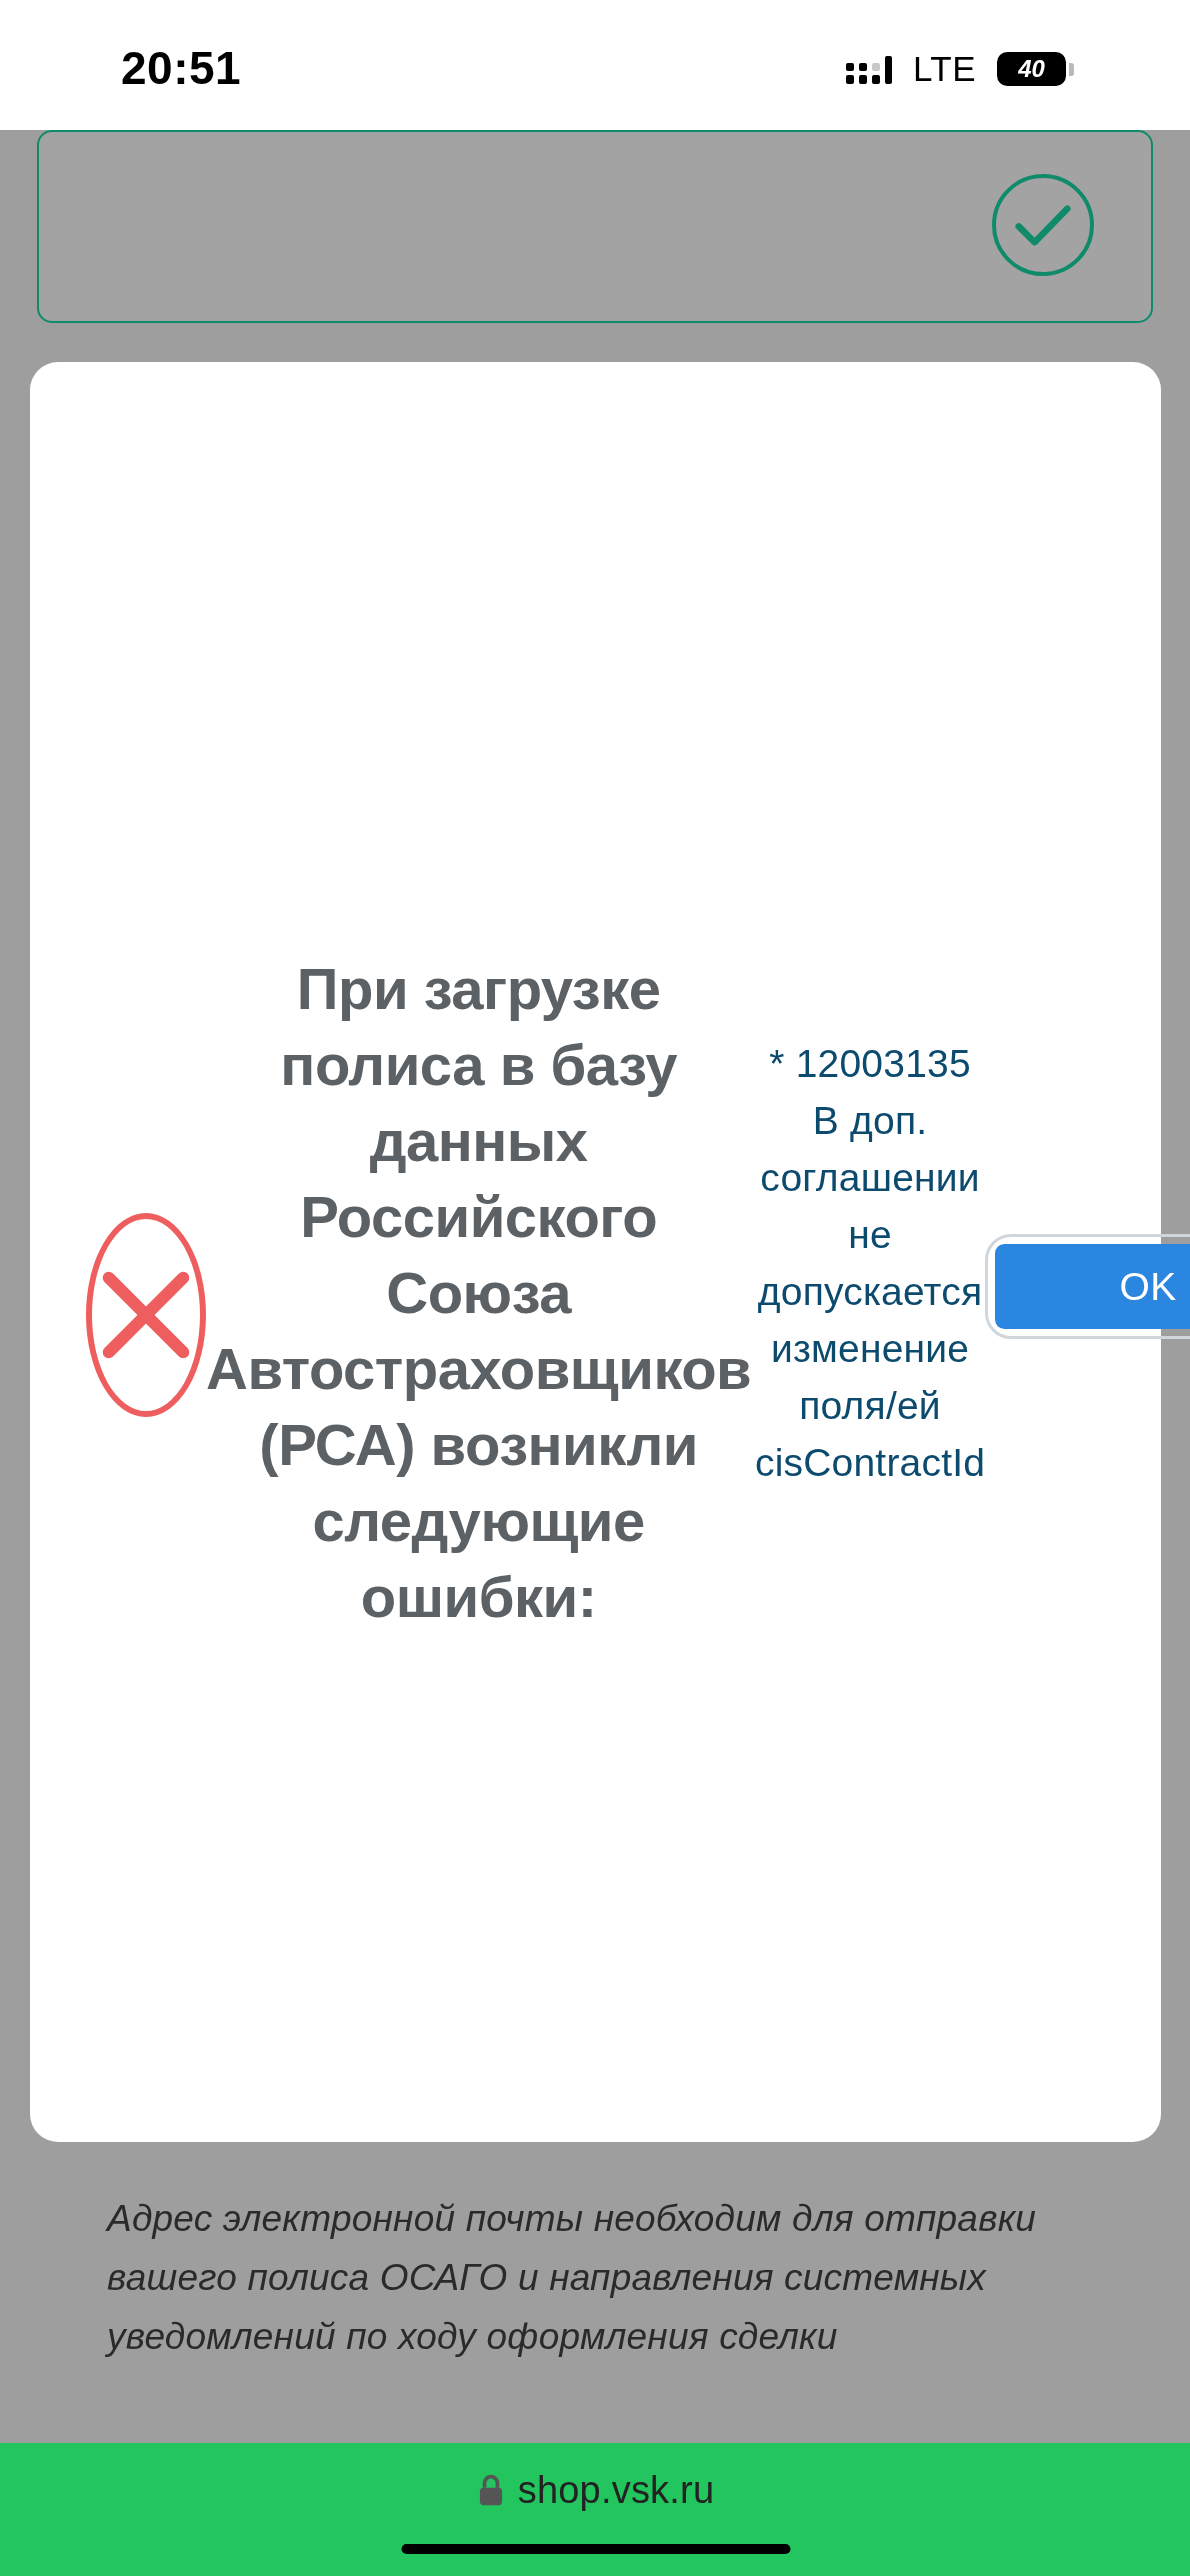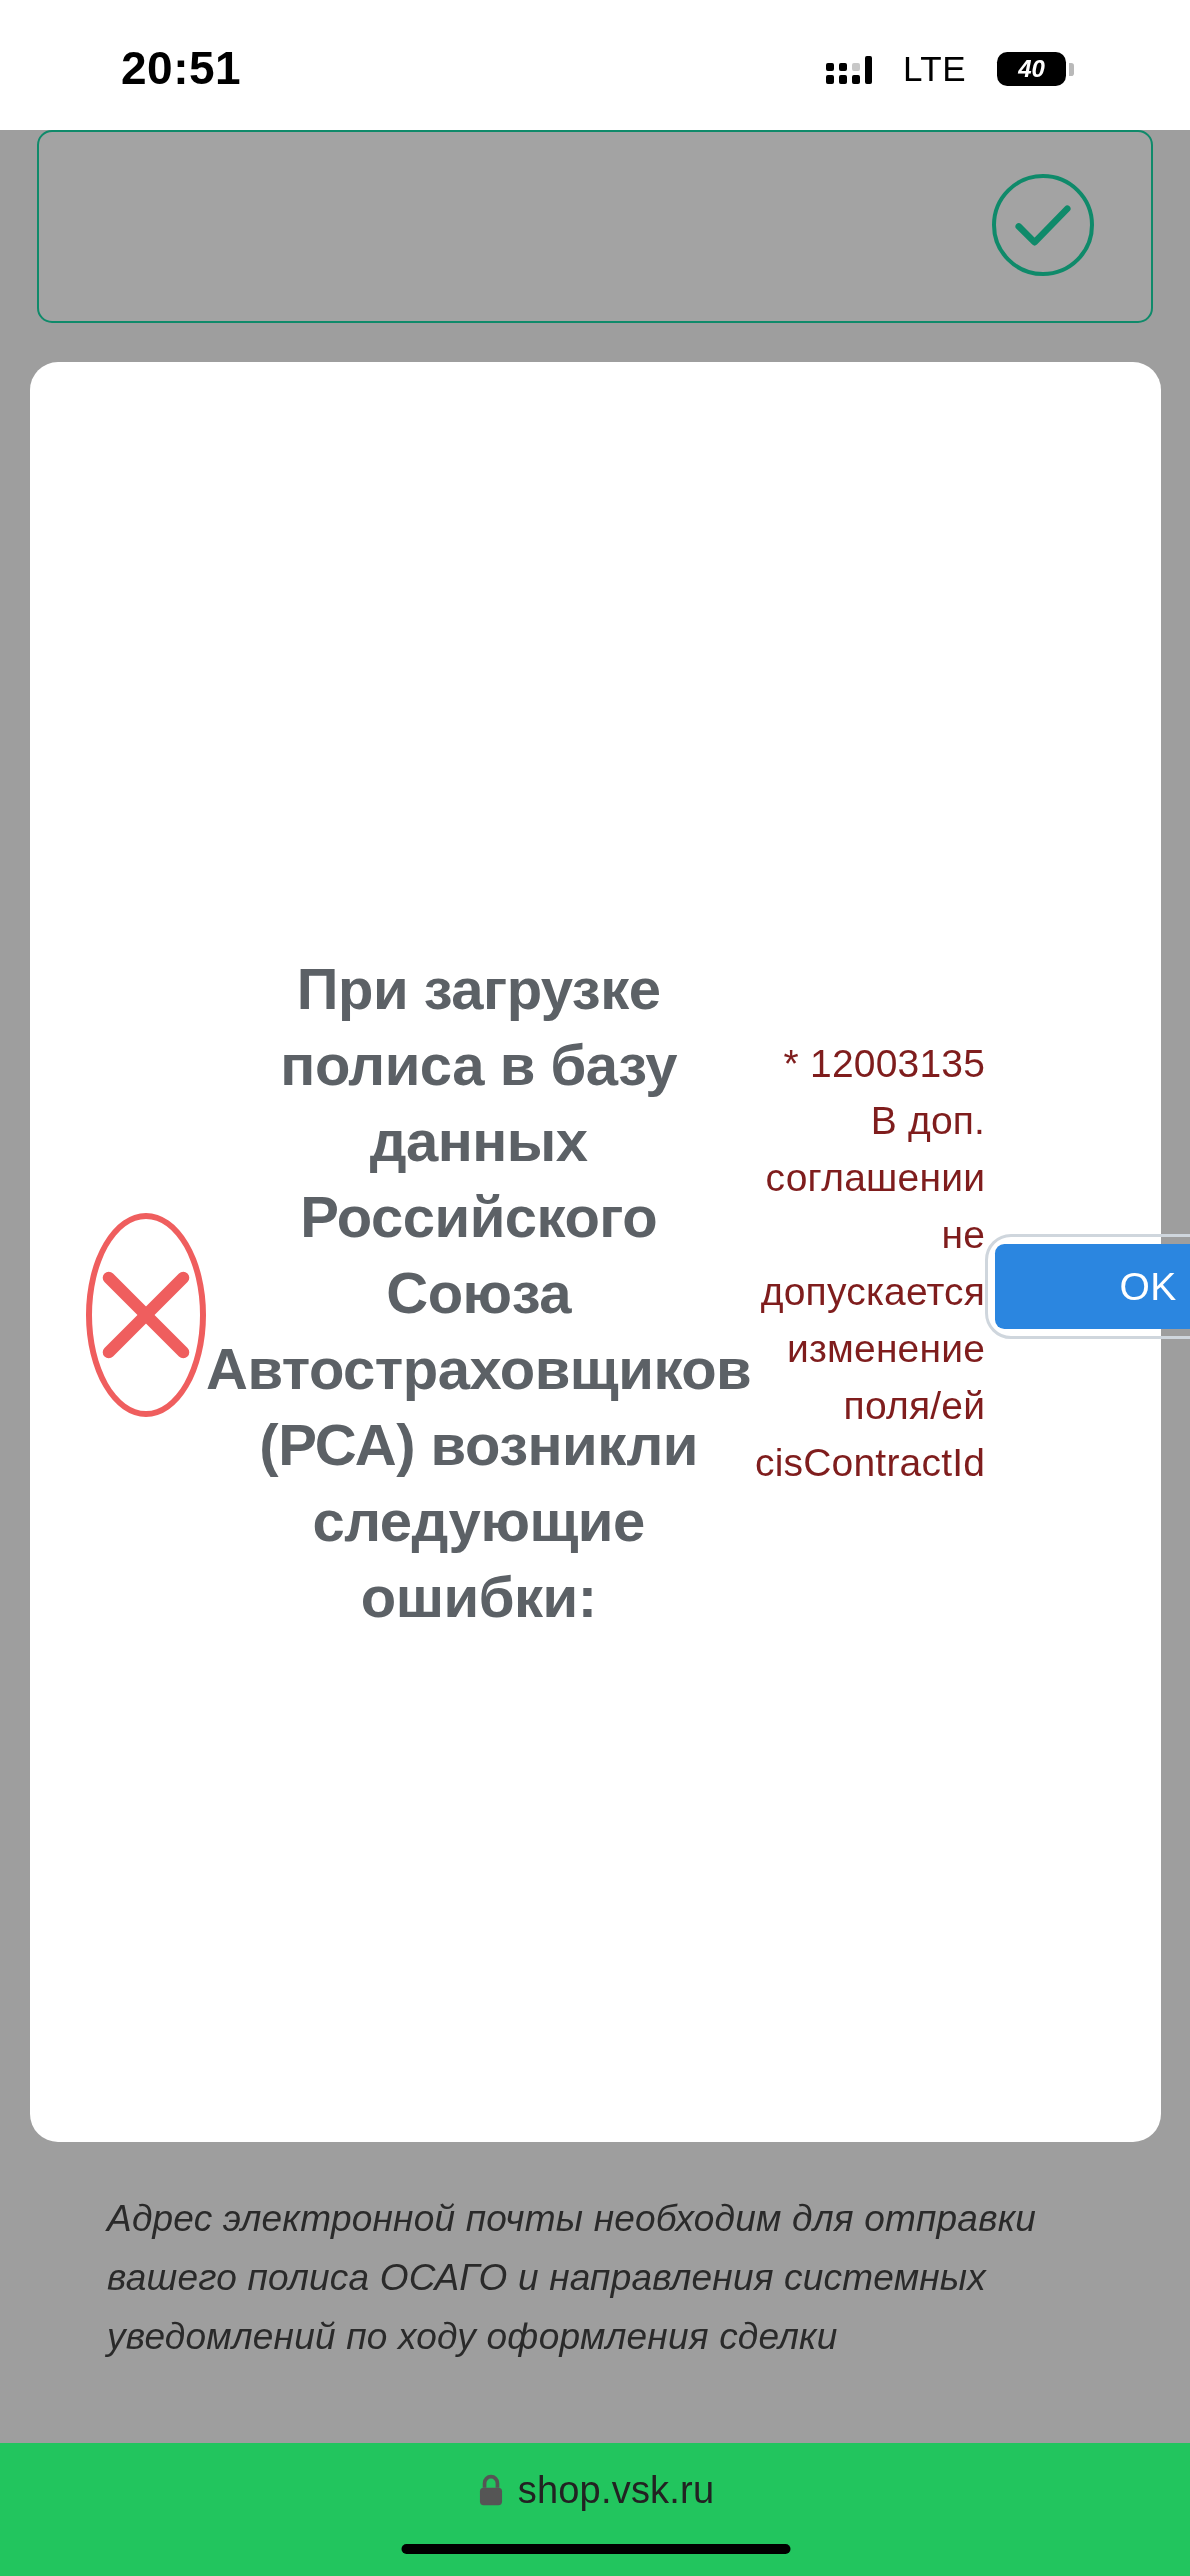--- a/index.html
+++ b/index.html
@@ -35,21 +35,21 @@
   .status-time {
     font-size: 46px;
     font-weight: 600;
     color: #000000;
     letter-spacing: 0.5px;
     margin-top: 5.6px;
   }
   .status-right {
     display: flex;
     align-items: center;
-    gap: 31px;
+    gap: 21px;
     margin-top: 7.4px;
   }
 
   
   .signal {
     display: flex;
     align-items: flex-end;
     gap: 4.6px;
     height: 30px;
   }
@@ -178,24 +178,24 @@
     text-align: center;
     font-size: 58px;
     line-height: 76px;
     font-weight: 700;
     color: #5c6166;
     letter-spacing: -0.5px;
   }
   .modal-errors {
     margin-top: 22px;
     width: 100%;
-    text-align: right;
+    text-align: center;
     font-size: 39px;
     line-height: 57px;
-    color: #7f1d1d;
+    color: #0c4a6e;
     letter-spacing: 0.2px;
     padding-left: 3.7px;
   }
   .modal-instruction {
     margin-top: 52px;
     width: 100%;
     text-align: center;
     font-size: 40px;
     line-height: 57px;
     font-weight: 700;

